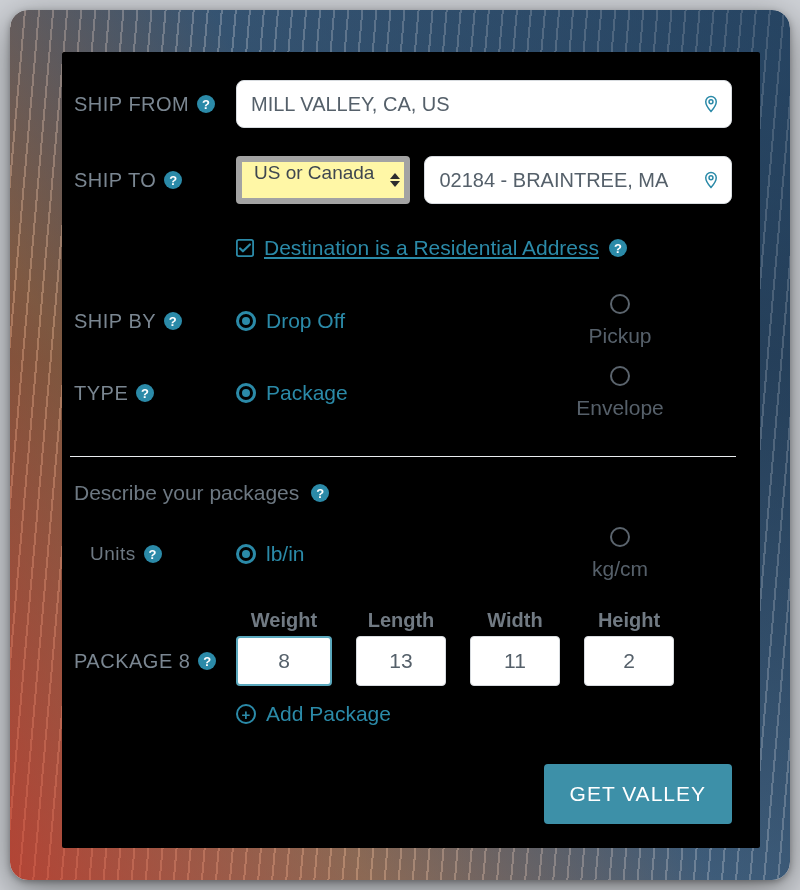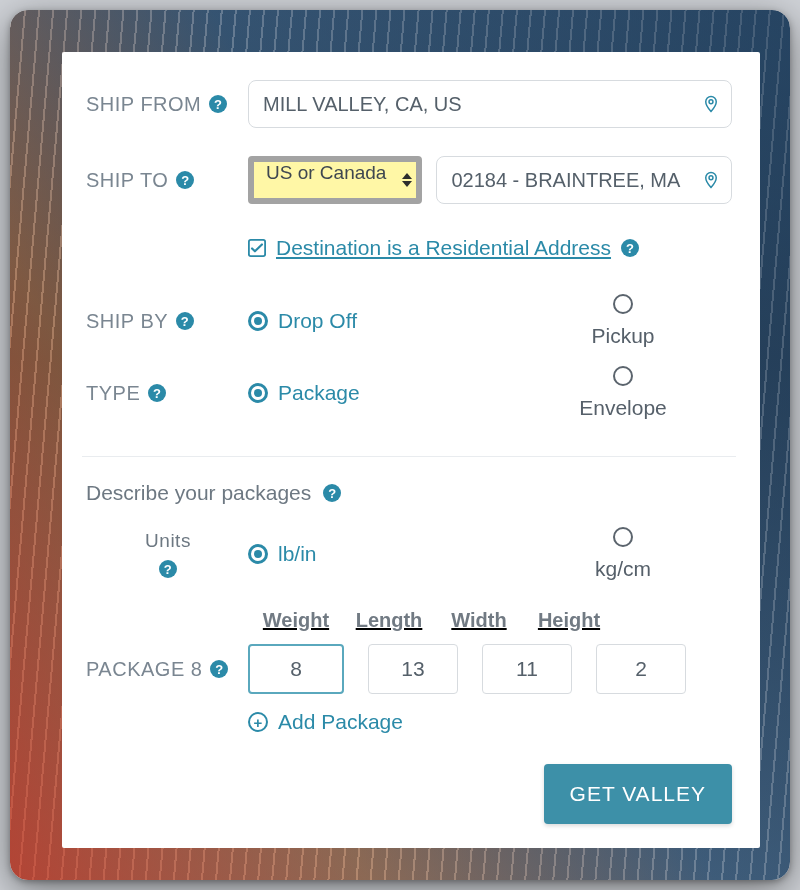--- a/index.html
+++ b/index.html
@@ -19,23 +19,23 @@
   .frame {
     position:absolute; left:10px; top:10px; right:10px; bottom:10px;
     border-radius:18px;
     box-shadow: 0 10px 38px rgba(0,0,0,.45), 0 2px 6px rgba(0,0,0,.3);
     overflow:hidden;
   }
   .frame .bg { position:absolute; inset:0; border-radius:18px; }
   .panel {
     position:absolute;
     left:52px; top:42px; right:30px; bottom:32px;
-    background:#ffffff;
+    background:#000000;
     border-radius:2px;
-    padding:28px 28px 24px 24px;
+    padding:28px 28px 24px 12px;
     display:flex; flex-direction:column;
   }
   .row { display:flex; align-items:center; gap:14px; margin-bottom:28px; }
   .row.tight { margin-bottom:18px; }
   .label {
     flex:0 0 148px;
     font-size:20px; letter-spacing:.5px;
     color:#7a8691;
     display:flex; align-items:center; gap:8px;
   }
@@ -88,21 +88,21 @@
   .opt.unsel { color:#56606a;flex-direction:column; }
   .radio { width:20px; height:20px; border-radius:50%; display:inline-flex; align-items:center; justify-content:center; }
   .radio.sel { border:3px solid #2b8aa8; }
   .radio.sel::after { content:""; width:8px; height:8px; border-radius:50%; background:#2b8aa8; }
   .radio.unsel { border:2.5px solid #5b646d; }
 
   .divider { height:1px; background:#e9ecef; margin:8px -4px 24px -4px; }
 
   .sect-title { color:#6d7882; font-size:21px; display:flex; align-items:center; gap:12px; margin-bottom:22px; }
 
-  .pkg-headers { display:flex; margin-left:162px; margin-bottom:12px;text-decoration:underline; }
+  .pkg-headers { display:flex; gap:24px; margin-left:162px; margin-bottom:4px;text-decoration:underline; }
   .pkg-headers span { width:90px; text-align:center; color:#717a83; font-size:20px; font-weight:600; }
   .pkg-headers span:first-child { width:96px; }
 
   .pkg-row .inputs { display:flex; gap:24px; }
   .pbox {
     width:90px; height:50px;
     border:1px solid #d7dbdf; border-radius:4px;
     font-size:21px; color:#55606a; text-align:center;
   }
   .pbox.active { width:96px; border:2px solid #5aa8bd; }
@@ -214,21 +214,21 @@
       </div>
 
       <div class="divider"></div>
 
       <div class="sect-title">
         <span>Describe your packages</span>
         <span class="help-icon">?</span>
       </div>
 
       <div class="row">
-        <div class="label label-lower" style="flex-basis:148px; padding-left:16px;flex-direction:column;">
+        <div class="label label-lower" style="flex-basis:148px; padding-left:16px;">
           <span>Units</span>
           <span class="help-icon">?</span>
         </div>
         <div class="opts">
           <div class="opt sel">
             <span class="radio sel"></span>
             <span>lb/in</span>
           </div>
           <div class="opt unsel">
             <span class="radio unsel"></span>

